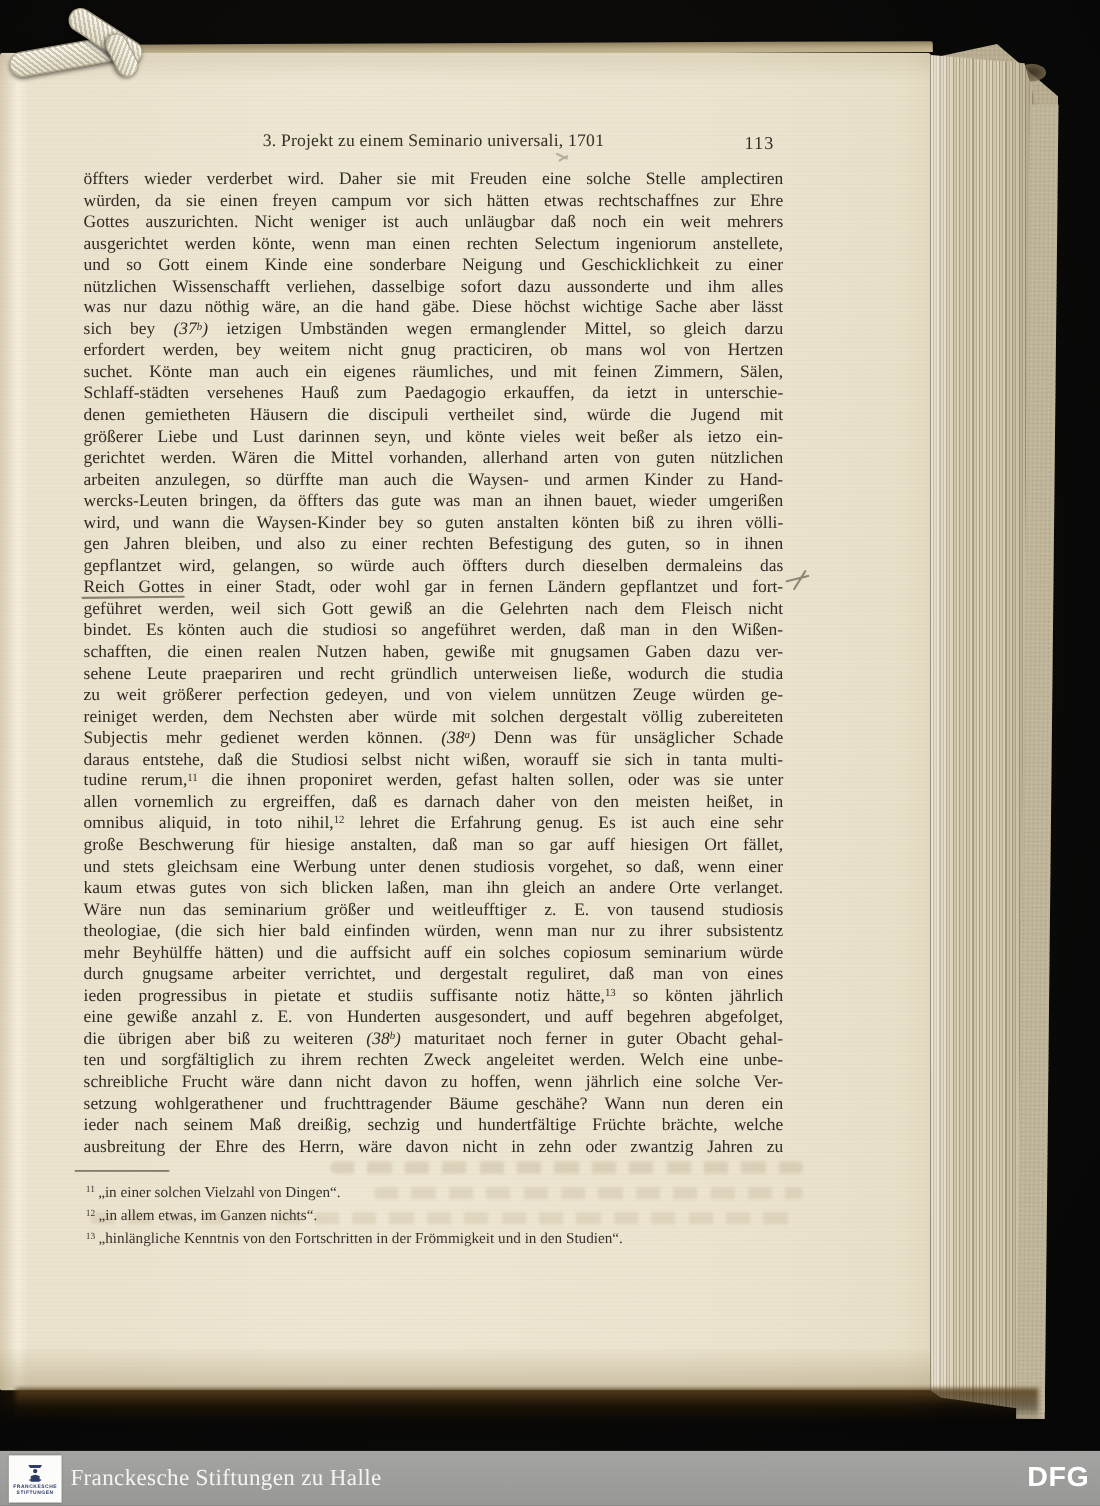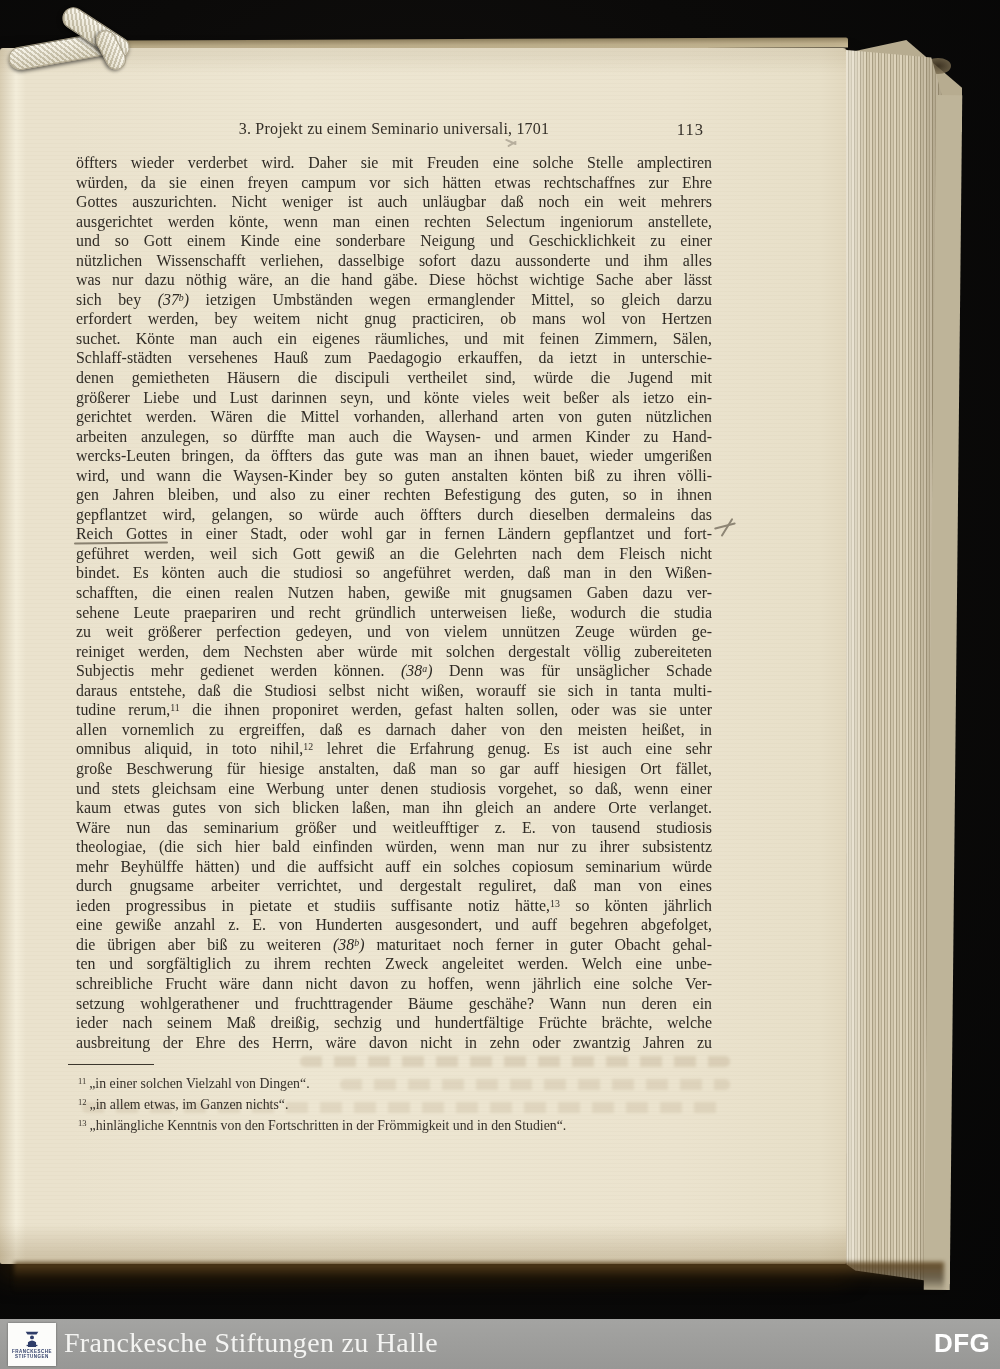--- a/index.html
+++ b/index.html
@@ -100,21 +100,21 @@
     background:repeating-linear-gradient(90deg,#7c5e36 0 22px, transparent 22px 34px);}
   
   .footer-bar{position:absolute;left:0;top:1319px;width:1000px;height:50px;
     background:linear-gradient(#a4a4a2,#979795);font-family:"Liberation Sans","DejaVu Sans",sans-serif;}
   .logo-box{position:absolute;left:8px;top:4px;width:48px;height:43px;background:#fcfcfa;
     display:flex;flex-direction:column;align-items:center;justify-content:center;gap:1px;
     box-shadow:0 0 2px rgba(0,0,0,.4);}
   .logo-glyph{width:18px;height:18px;}
   .logo-caption{color:#2e3c68;font-size:4.5px;line-height:5.5px;letter-spacing:.5px;text-align:center;font-weight:bold;}
   .inst-name{position:absolute;left:64px;top:50%;transform:translateY(-52%);
-    color:#f4f4f2;font-family:"Liberation Serif","DejaVu Serif",serif;font-size:28px;letter-spacing:.3px;}
+    color:#f4f4f2;font-family:"Liberation Serif","DejaVu Serif",serif;font-size:21px;letter-spacing:.3px;}
   .dfg{position:absolute;right:11px;top:50%;transform:translateY(-52%) scaleX(1.04);
     color:#ffffff;font-weight:800;font-size:25px;letter-spacing:.5px;}
 </style>
 </head>
 <body>
 
 <div id="stage">
 
   <div class="top-edge-strip"></div>
   <div class="cloth-corner"></div>

